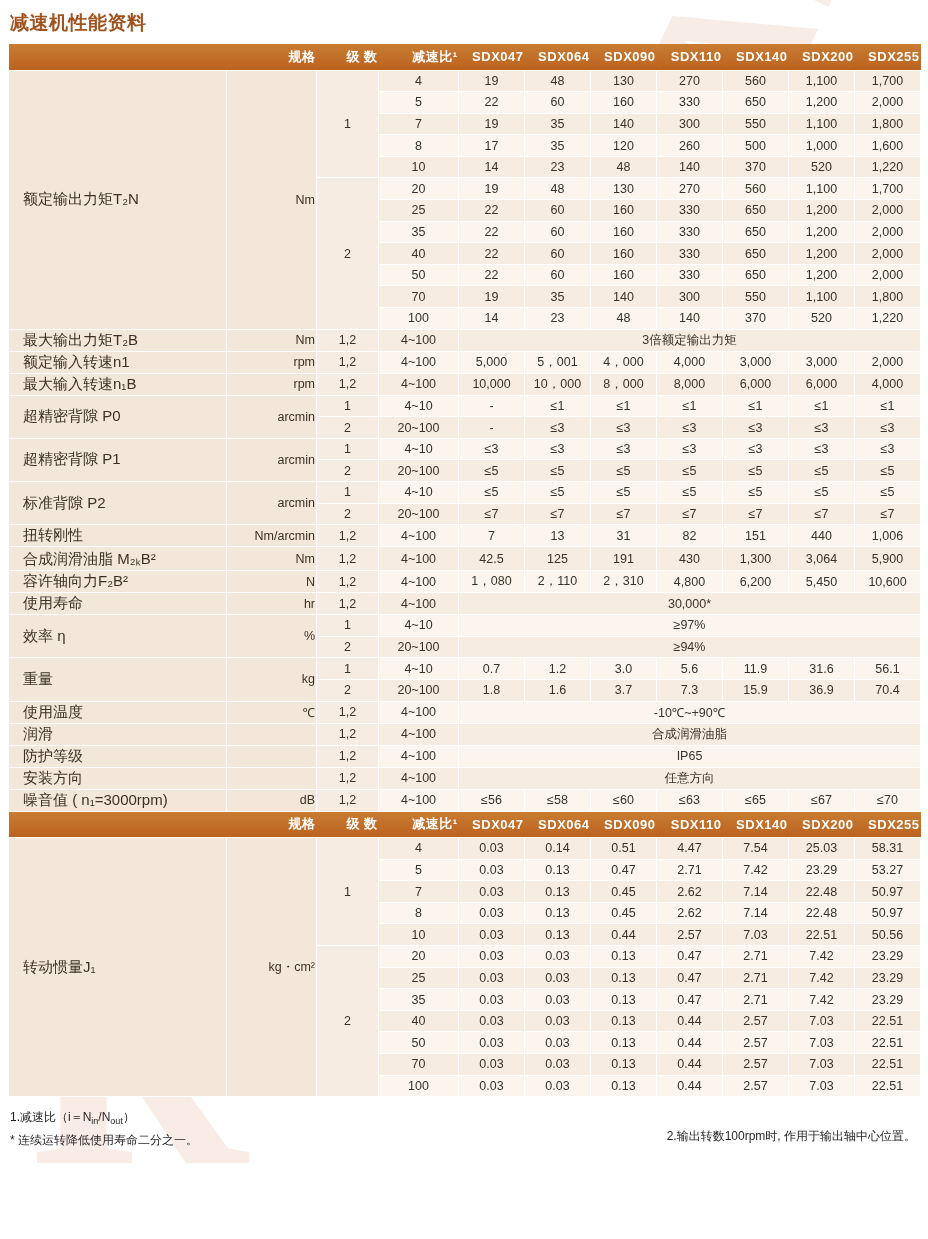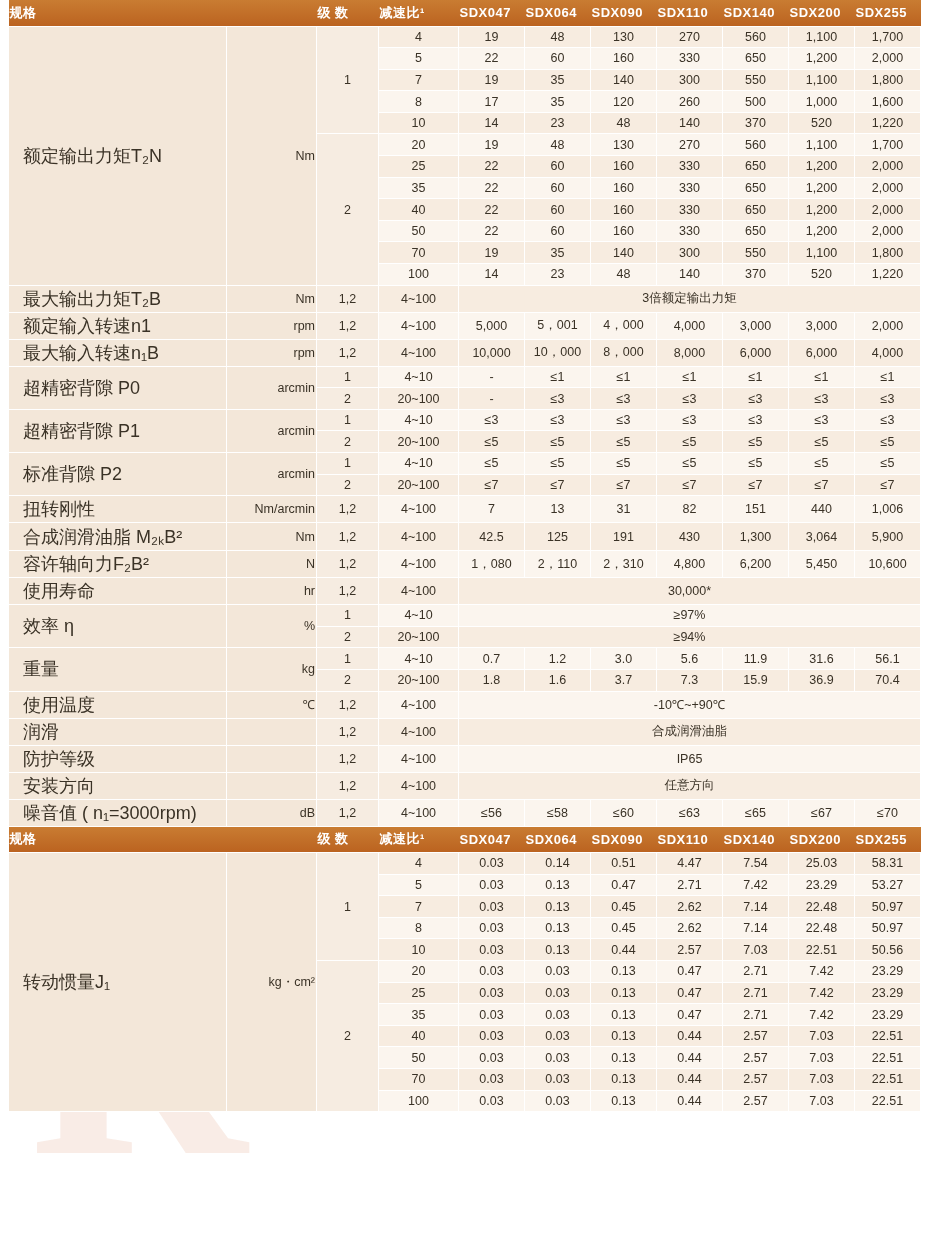--- a/index.html
+++ b/index.html
@@ -60,38 +60,38 @@
     font-size: 12.5px;
   }
   thead th {
     background: #c06a25;
     background: linear-gradient(180deg,#c97c32 0%, #bb6320 100%);
     color: #ffffff;
     font-weight: bold;
     height: 26px;
     font-size: 13px;
     border: none;
-    text-align: left;
+    text-align: right;
     letter-spacing: 0.5px;
   }
   tbody td {
     border: 1px solid #ffffff;
     height: 21.6px;
     text-align: center;
     vertical-align: middle;
     font-size: 12.5px;
     color: #3a3226;
   }
   tbody tr.odd td { background: #f7ece0; }
   tbody tr.even td { background: #fbf5ee; }
   td.label {
     background: #f3e7d9 !important;
     text-align: left;
     padding-left: 14px;
-    font-size: 18px;
+    font-size: 15px;
   }
   td.unit { background: #f3e7d9 !important; text-align: right; }
   td.level { background: #f6ece1 !important; }
   sub { font-size: 9px; }
 
   .footnotes {
     margin-top: 10px;
     font-size: 12px;
     color: #231f20;
     position: relative;
@@ -105,20 +105,21 @@
 
 <div class="page">
 
   <div class="watermark">
     <div class="wm-r">R</div>
     <div class="wm-text">SHANG</div>
   </div>
 
   <div class="content">
 
+    <h2 class="section-title">减速机性能资料</h2>
 
     <table>
       <colgroup>
         <col style="width:218px">
         <col style="width:90px">
         <col style="width:62px">
         <col style="width:80px">
         <col style="width:66px">
         <col style="width:66px">
         <col style="width:66px">
@@ -665,15 +666,22 @@
           <td>0.03</td>
           <td>0.13</td>
           <td>0.44</td>
           <td>2.57</td>
           <td>7.03</td>
           <td>22.51</td>
         </tr>
       </tbody>
     </table>
 
+    <div class="footnotes">
+      <div class="fn-left">
+        <div><span>1.减速比（i＝N</span><sub>in</sub><span>/N</span><sub>out</sub><span>）</span></div>
+        <div>*  连续运转降低使用寿命二分之一。</div>
+      </div>
+      <div class="fn-right">2.输出转数100rpm时, 作用于输出轴中心位置。</div>
+    </div>
 
   </div>
 </div>
 
 </body></html>

